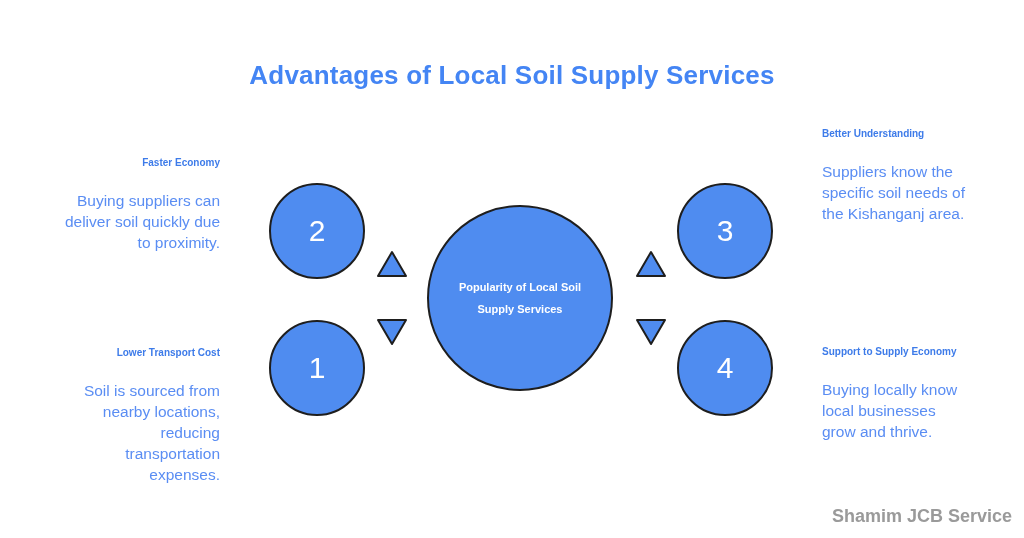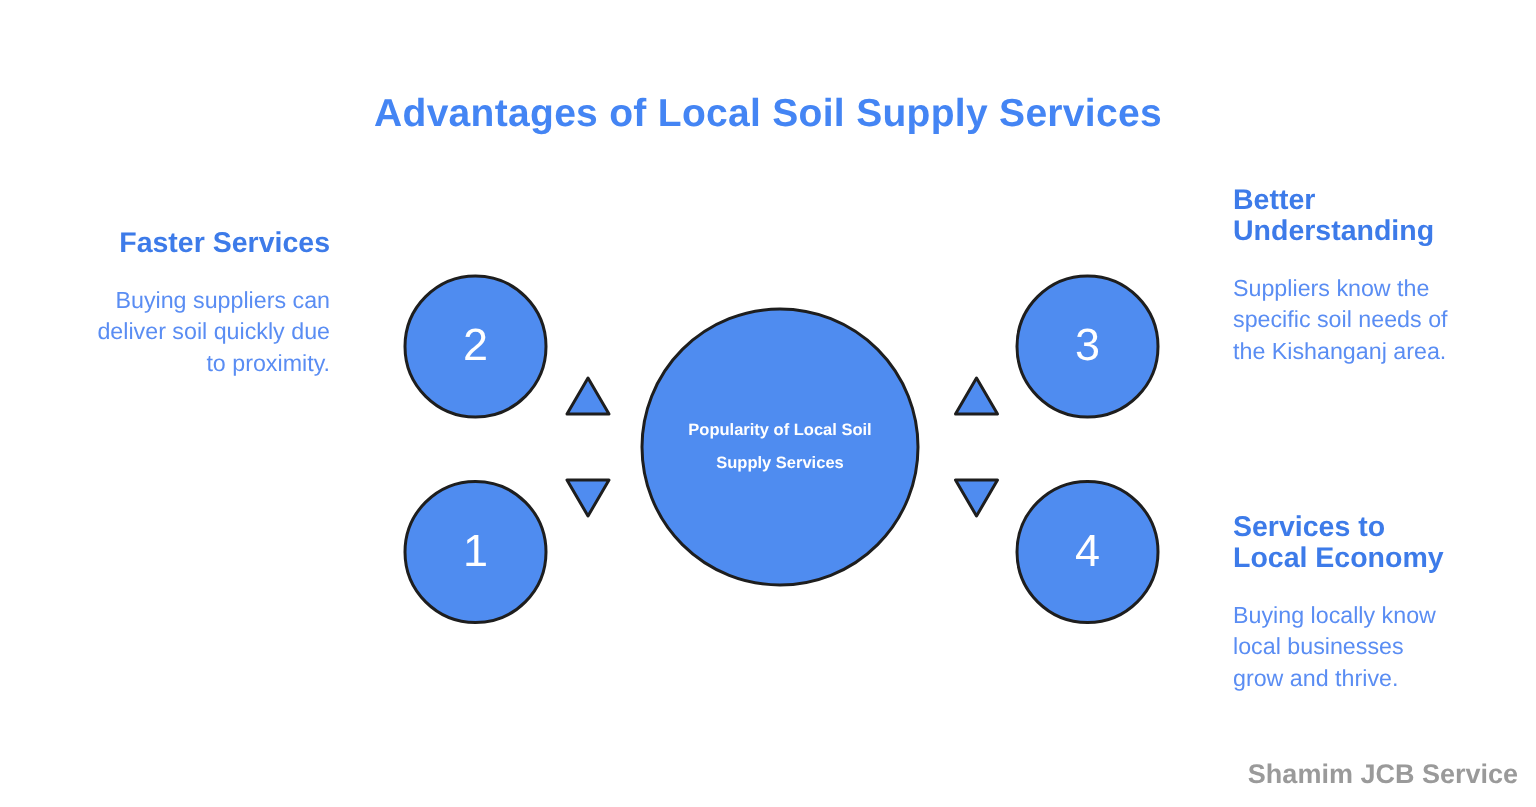--- a/index.html
+++ b/index.html
@@ -25,21 +25,21 @@
     position:absolute;
     top:60px;left:0;width:100%;
     text-align:center;
     font-size:26px;
     font-weight:bold;
     letter-spacing:0.2px;
     color:var(--title-text);
   }
   .txt{position:absolute;}
   .txt h2{
-    font-size:19px;
+    font-size:10px;
     font-weight:bold;
     line-height:21px;
     color:var(--heading-text);
     margin-bottom:17px;
   }
   .txt p{
     font-size:15.5px;
     line-height:21px;
     color:var(--body-text);
   }
@@ -103,32 +103,36 @@
   }
 </style>
 </head>
 <body>
 
 <div class="canvas">
 
   <h1 class="title">Advantages of Local Soil Supply Services</h1>
 
   <section class="txt left block-a">
-    <h2>Faster Services</h2>
+    <h2>Faster Economy</h2>
     <p>Buying suppliers can deliver soil quickly due to proximity.</p>
   </section>
 
+  <section class="txt left block-b">
+    <h2>Lower Transport Cost</h2>
+    <p>Soil is sourced from nearby locations, reducing transportation expenses.</p>
+  </section>
 
   <section class="txt right block-c">
     <h2>Better Understanding</h2>
     <p>Suppliers know the specific soil needs of the Kishanganj area.</p>
   </section>
 
   <section class="txt right block-d">
-    <h2>Services to Local Economy</h2>
+    <h2>Support to Supply Economy</h2>
     <p>Buying locally know local businesses grow and thrive.</p>
   </section>
 
   <div class="node node-2">
     <span>2</span>
   </div>
   <div class="node node-1">
     <span>1</span>
   </div>
   <div class="node node-3">

